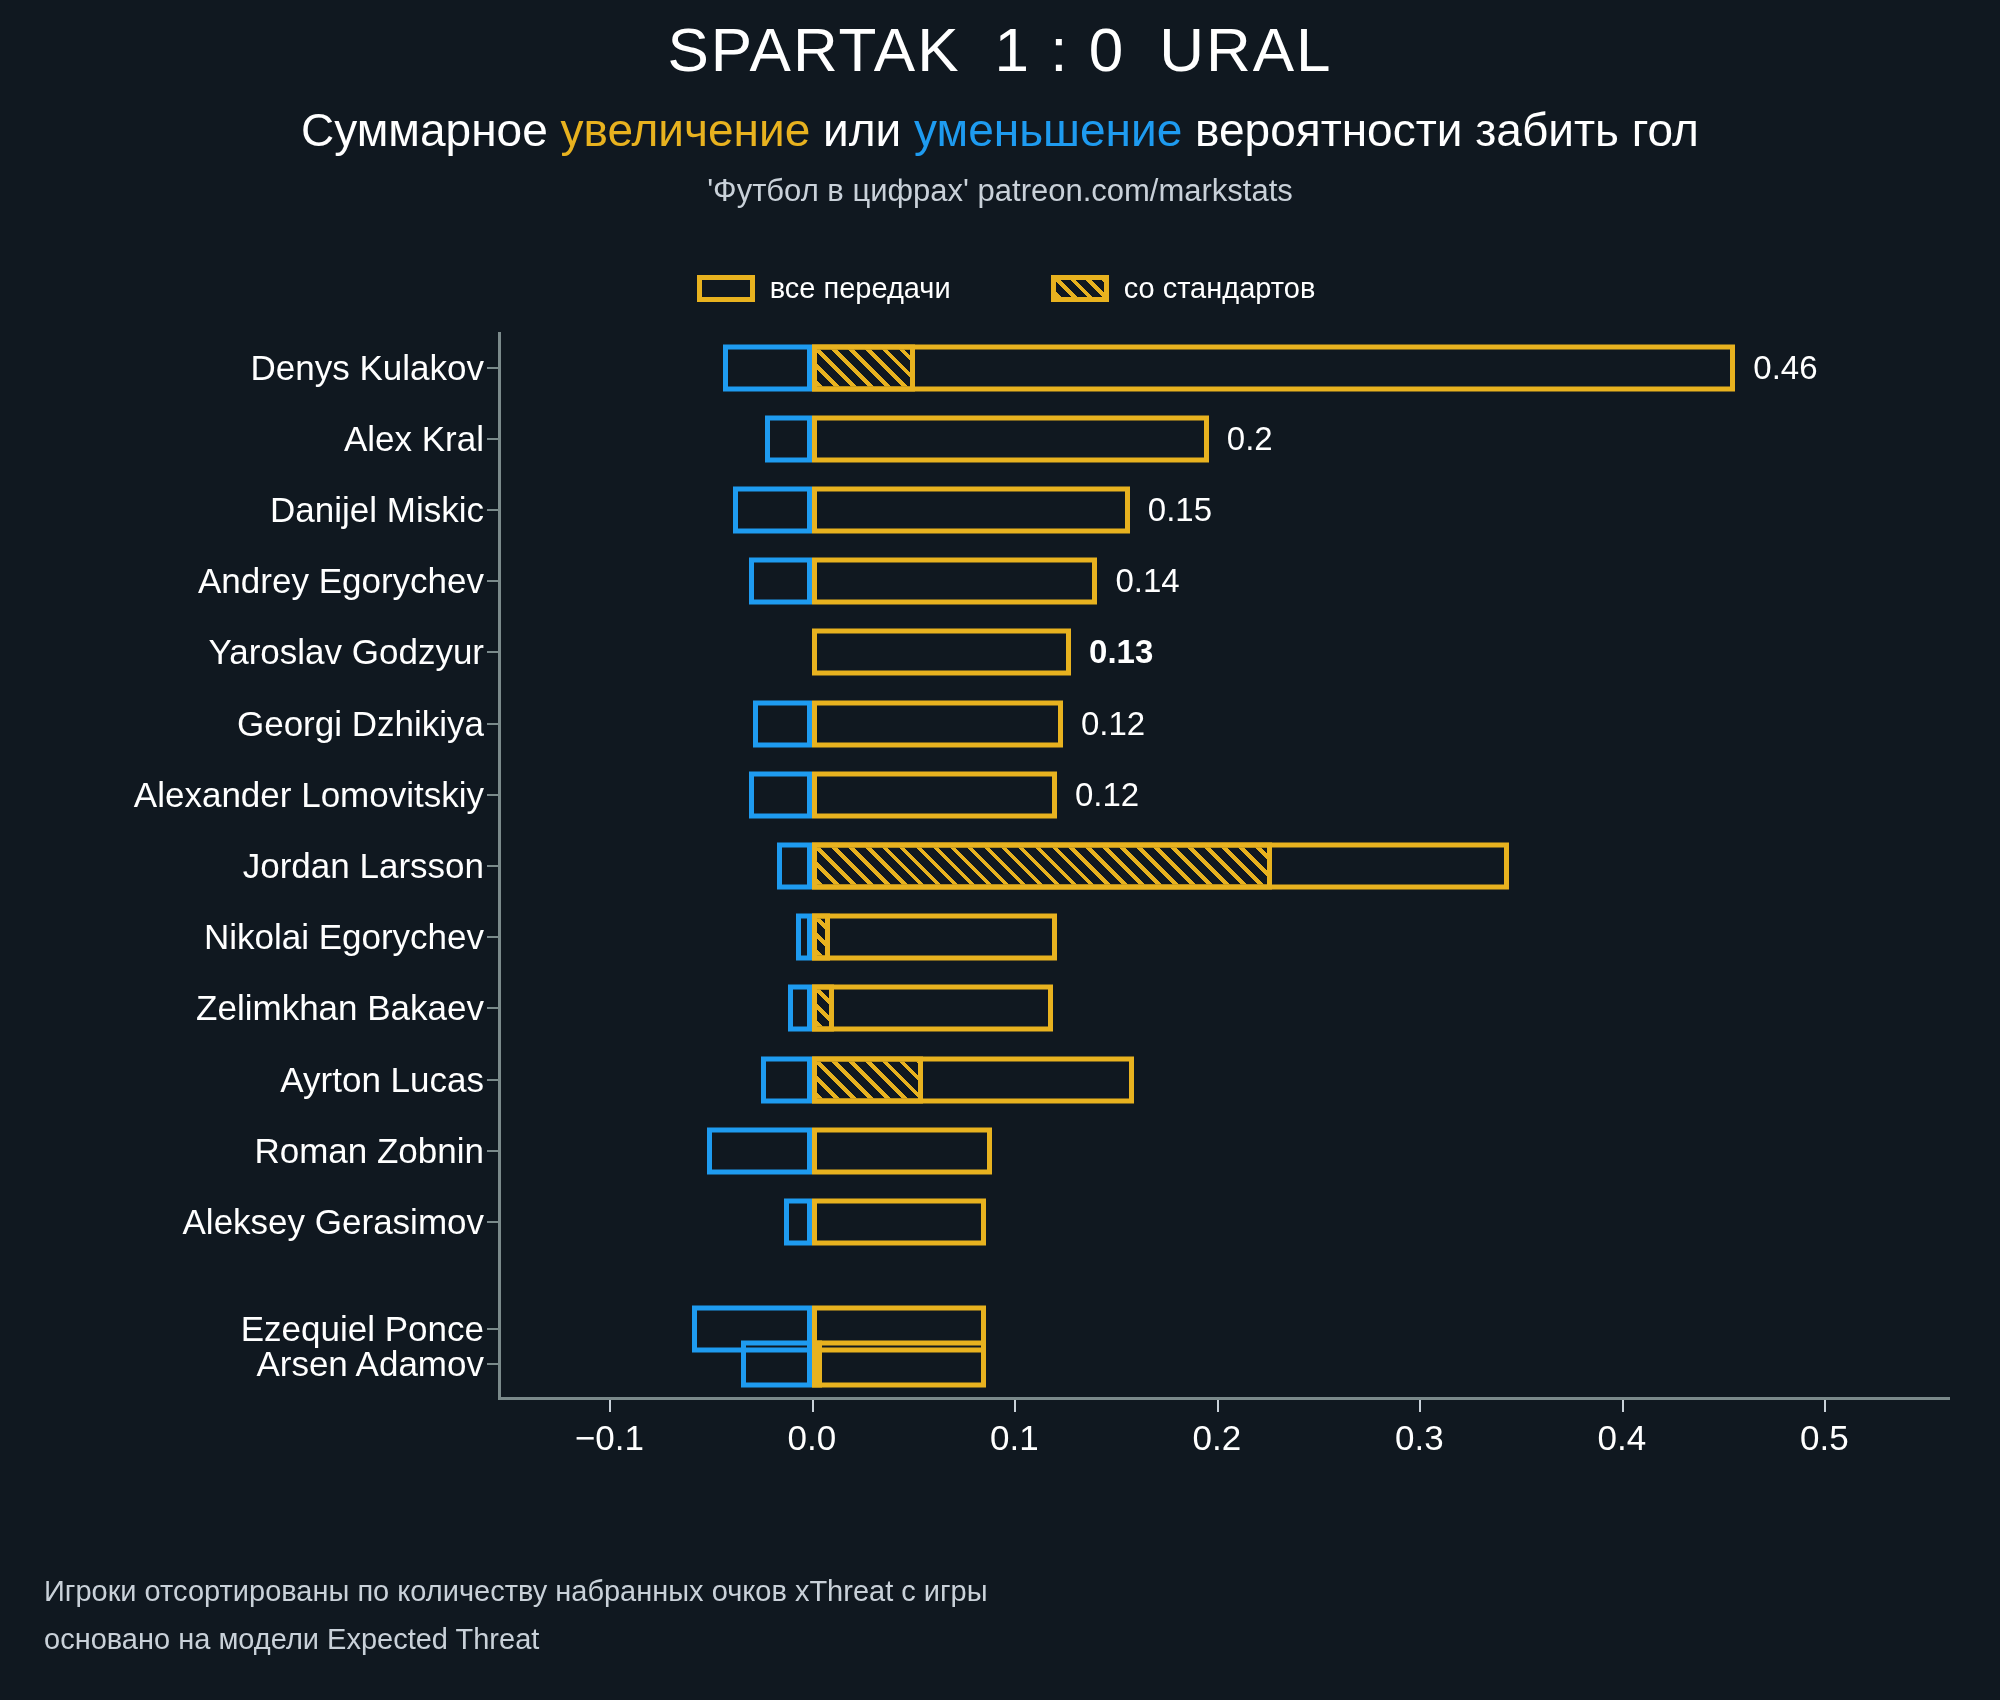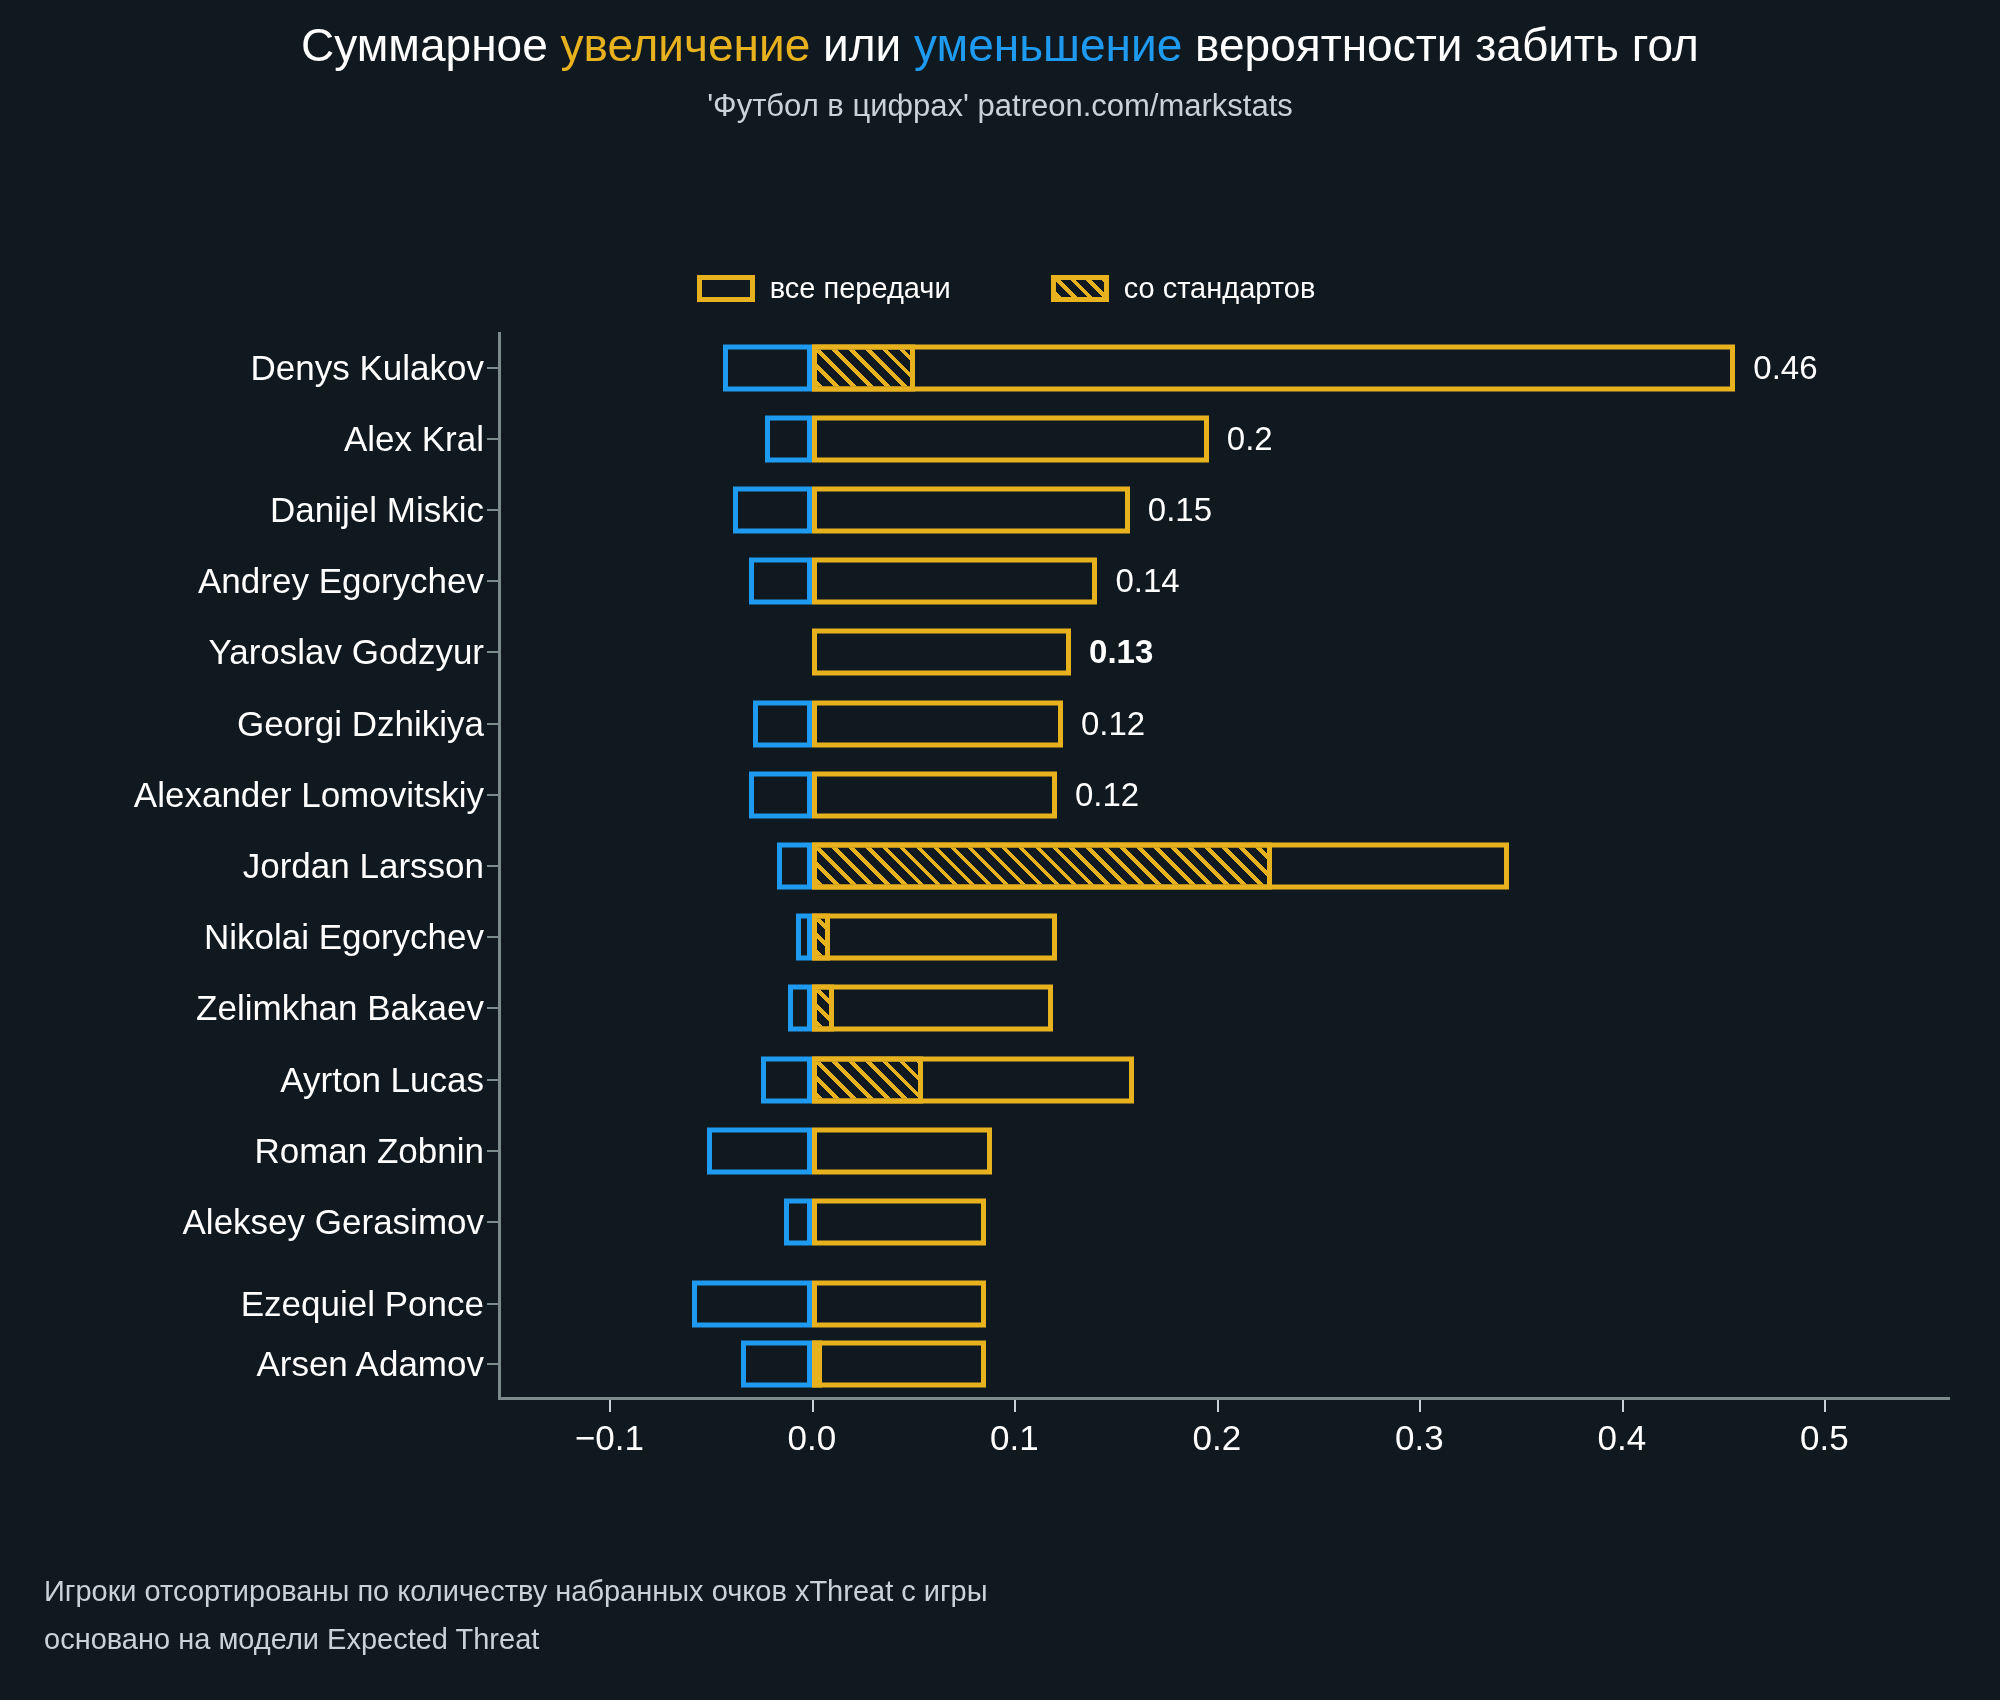--- a/index.html
+++ b/index.html
@@ -118,20 +118,21 @@
   
   #footnotes{
     position:absolute;left:44px;top:1568px;
     font-size:29px;color:#c9d1d9;line-height:1.65;
   }
 </style>
 </head>
 <body>
 
 <div id="header">
+  <div id="match-title"><span>SPARTAK</span><span class="sc">1 : 0</span><span>URAL</span></div>
 
   <div id="subtitle"><span>Суммарное </span><span class="up">увеличение</span><span> или </span><span class="down">уменьшение</span><span> вероятности забить гол</span></div>
 
   <div id="credit">'Футбол в цифрах' patreon.com/markstats</div>
 </div>
 
 <div id="legend">
   <div class="legend-entry">
     <span class="swatch"></span>
     <span class="legend-label">все передачи</span>
@@ -228,21 +229,21 @@
         <div class="ytick"></div>
         <div class="bar neg" style="left: 208.586px; width: 105.305px;"></div>
         <div class="bar pos" style="left: 313.891px; width: 180.234px;"></div>
       </div>
       <div class="row" style="top: 854.4px; height: 71.2px;">
         <div class="ylabel">Aleksey Gerasimov</div>
         <div class="ytick"></div>
         <div class="bar neg" style="left: 285.54px; width: 28.3515px;"></div>
         <div class="bar pos" style="left: 313.891px; width: 174.159px;"></div>
       </div>
-      <div class="row" style="top: 936px; height: 71.2px;">
+      <div class="row" style="top: 961px; height: 71.2px;">
         <div class="ylabel">Ezequiel Ponce</div>
         <div class="ytick"></div>
         <div class="bar neg" style="left: 194.41px; width: 119.481px;"></div>
         <div class="bar pos" style="left: 313.891px; width: 174.159px;"></div>
       </div>
       <div class="row" style="top: 996.8px; height: 71.2px;">
         <div class="ylabel">Arsen Adamov</div>
         <div class="ytick"></div>
         <div class="bar neg" style="left: 243.013px; width: 70.8787px;"></div>
         <div class="bar pos" style="left: 313.891px; width: 174.159px;"></div>

